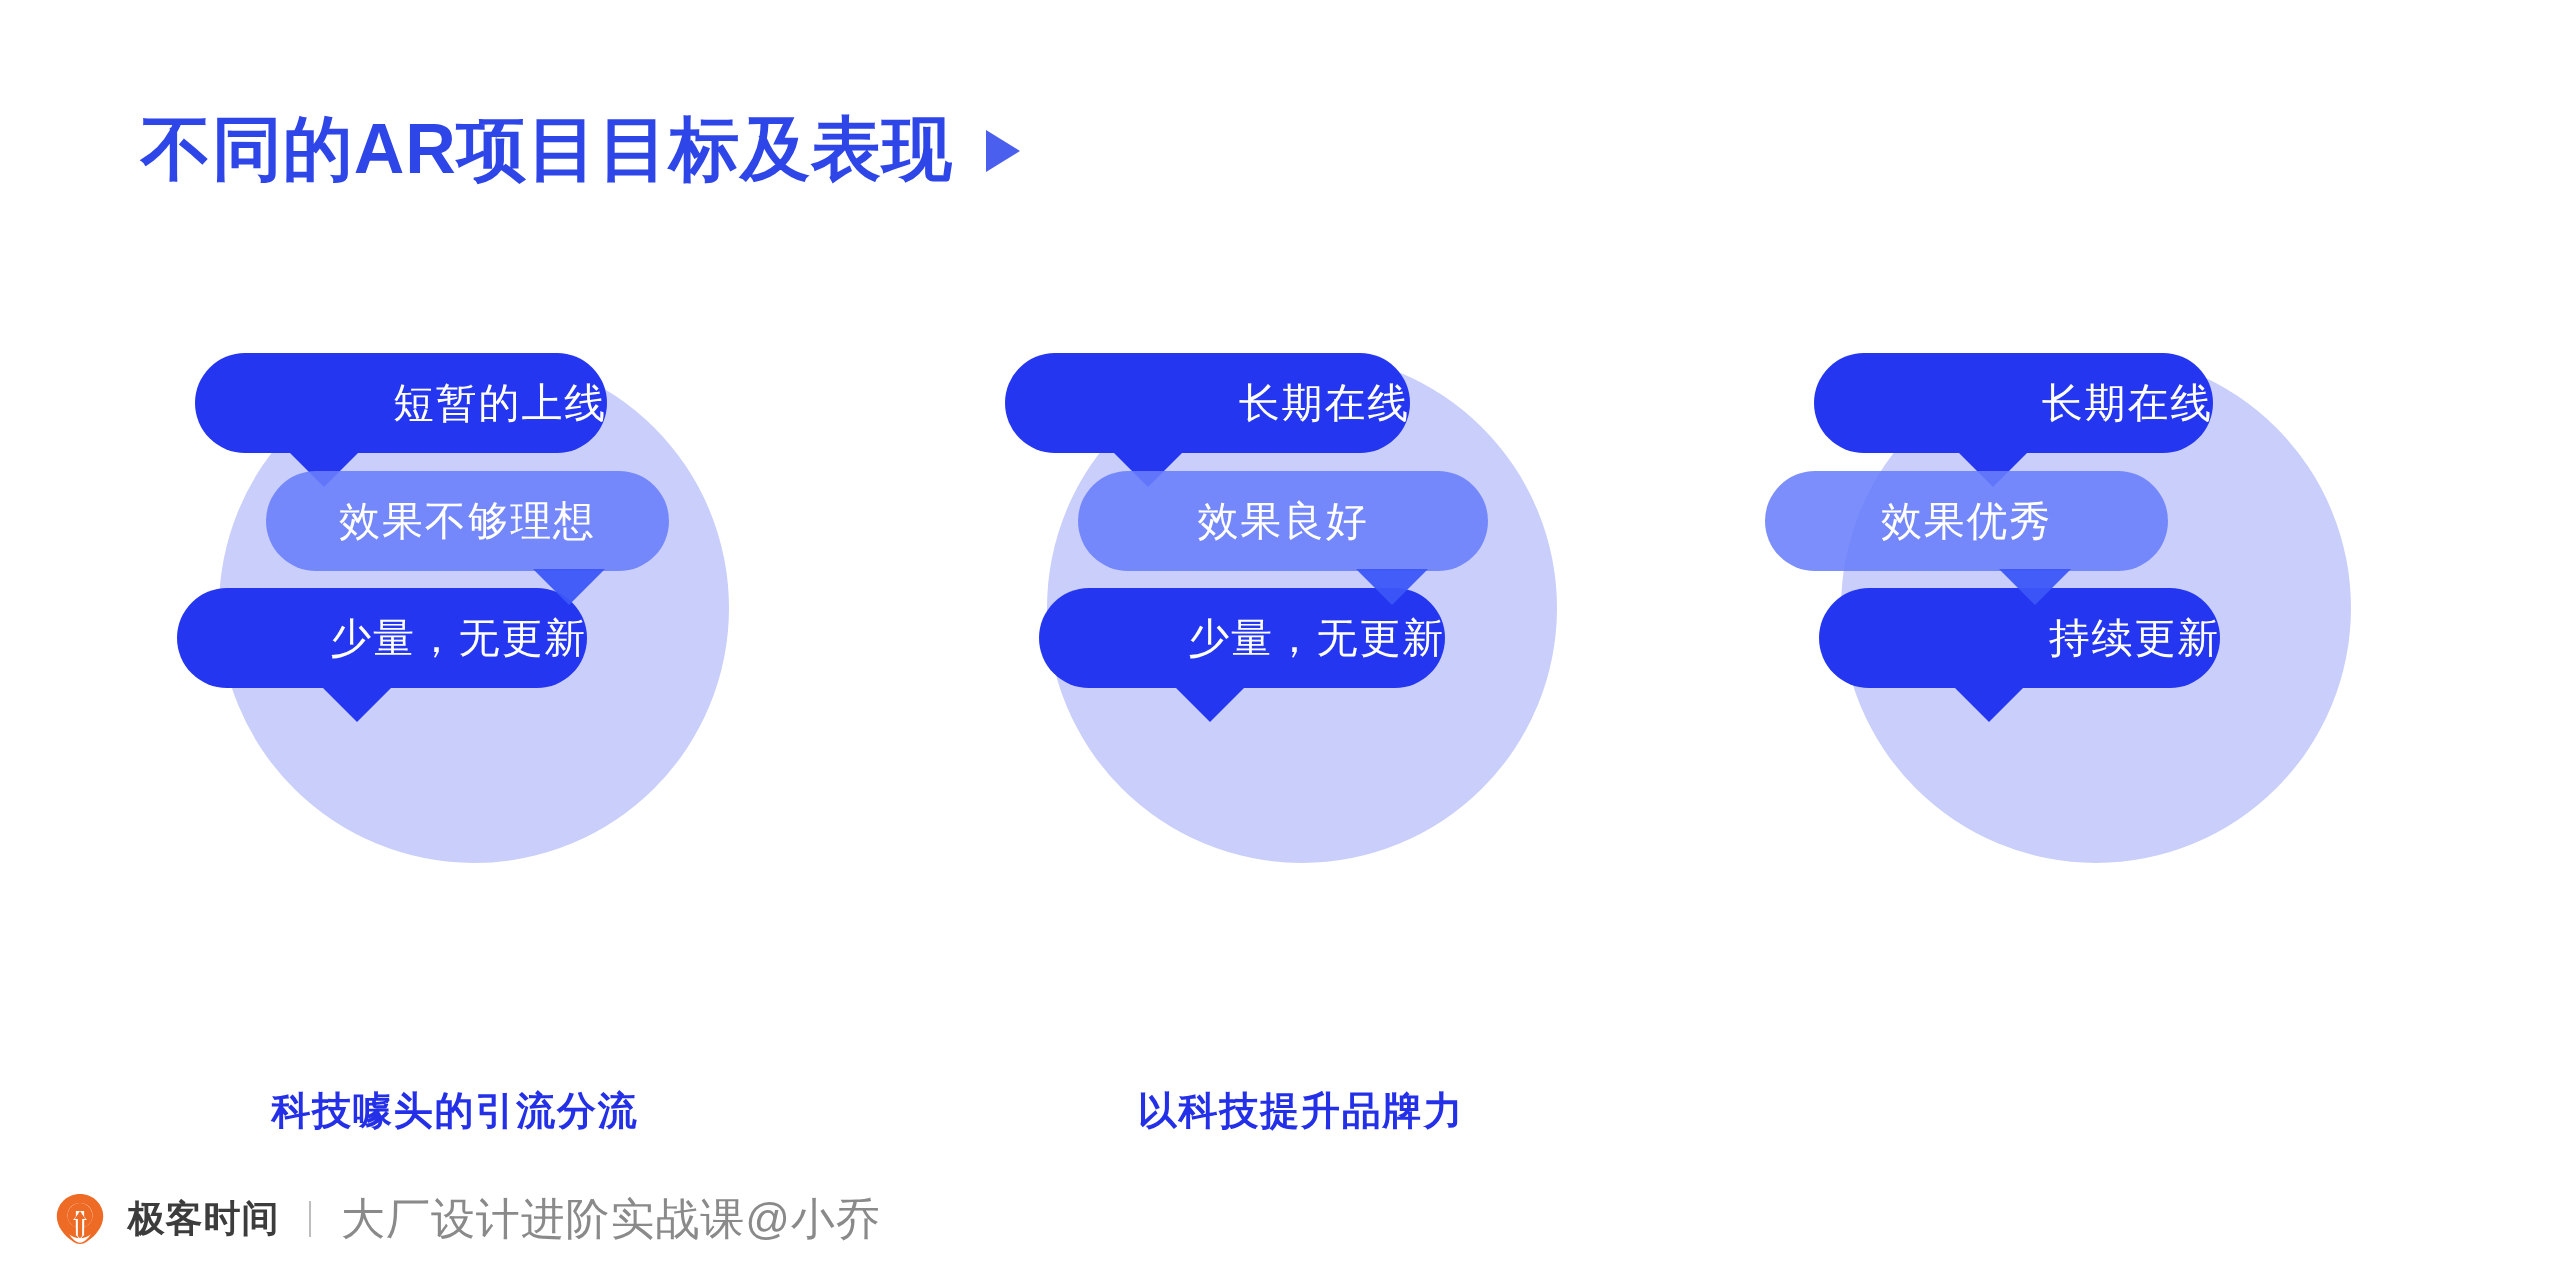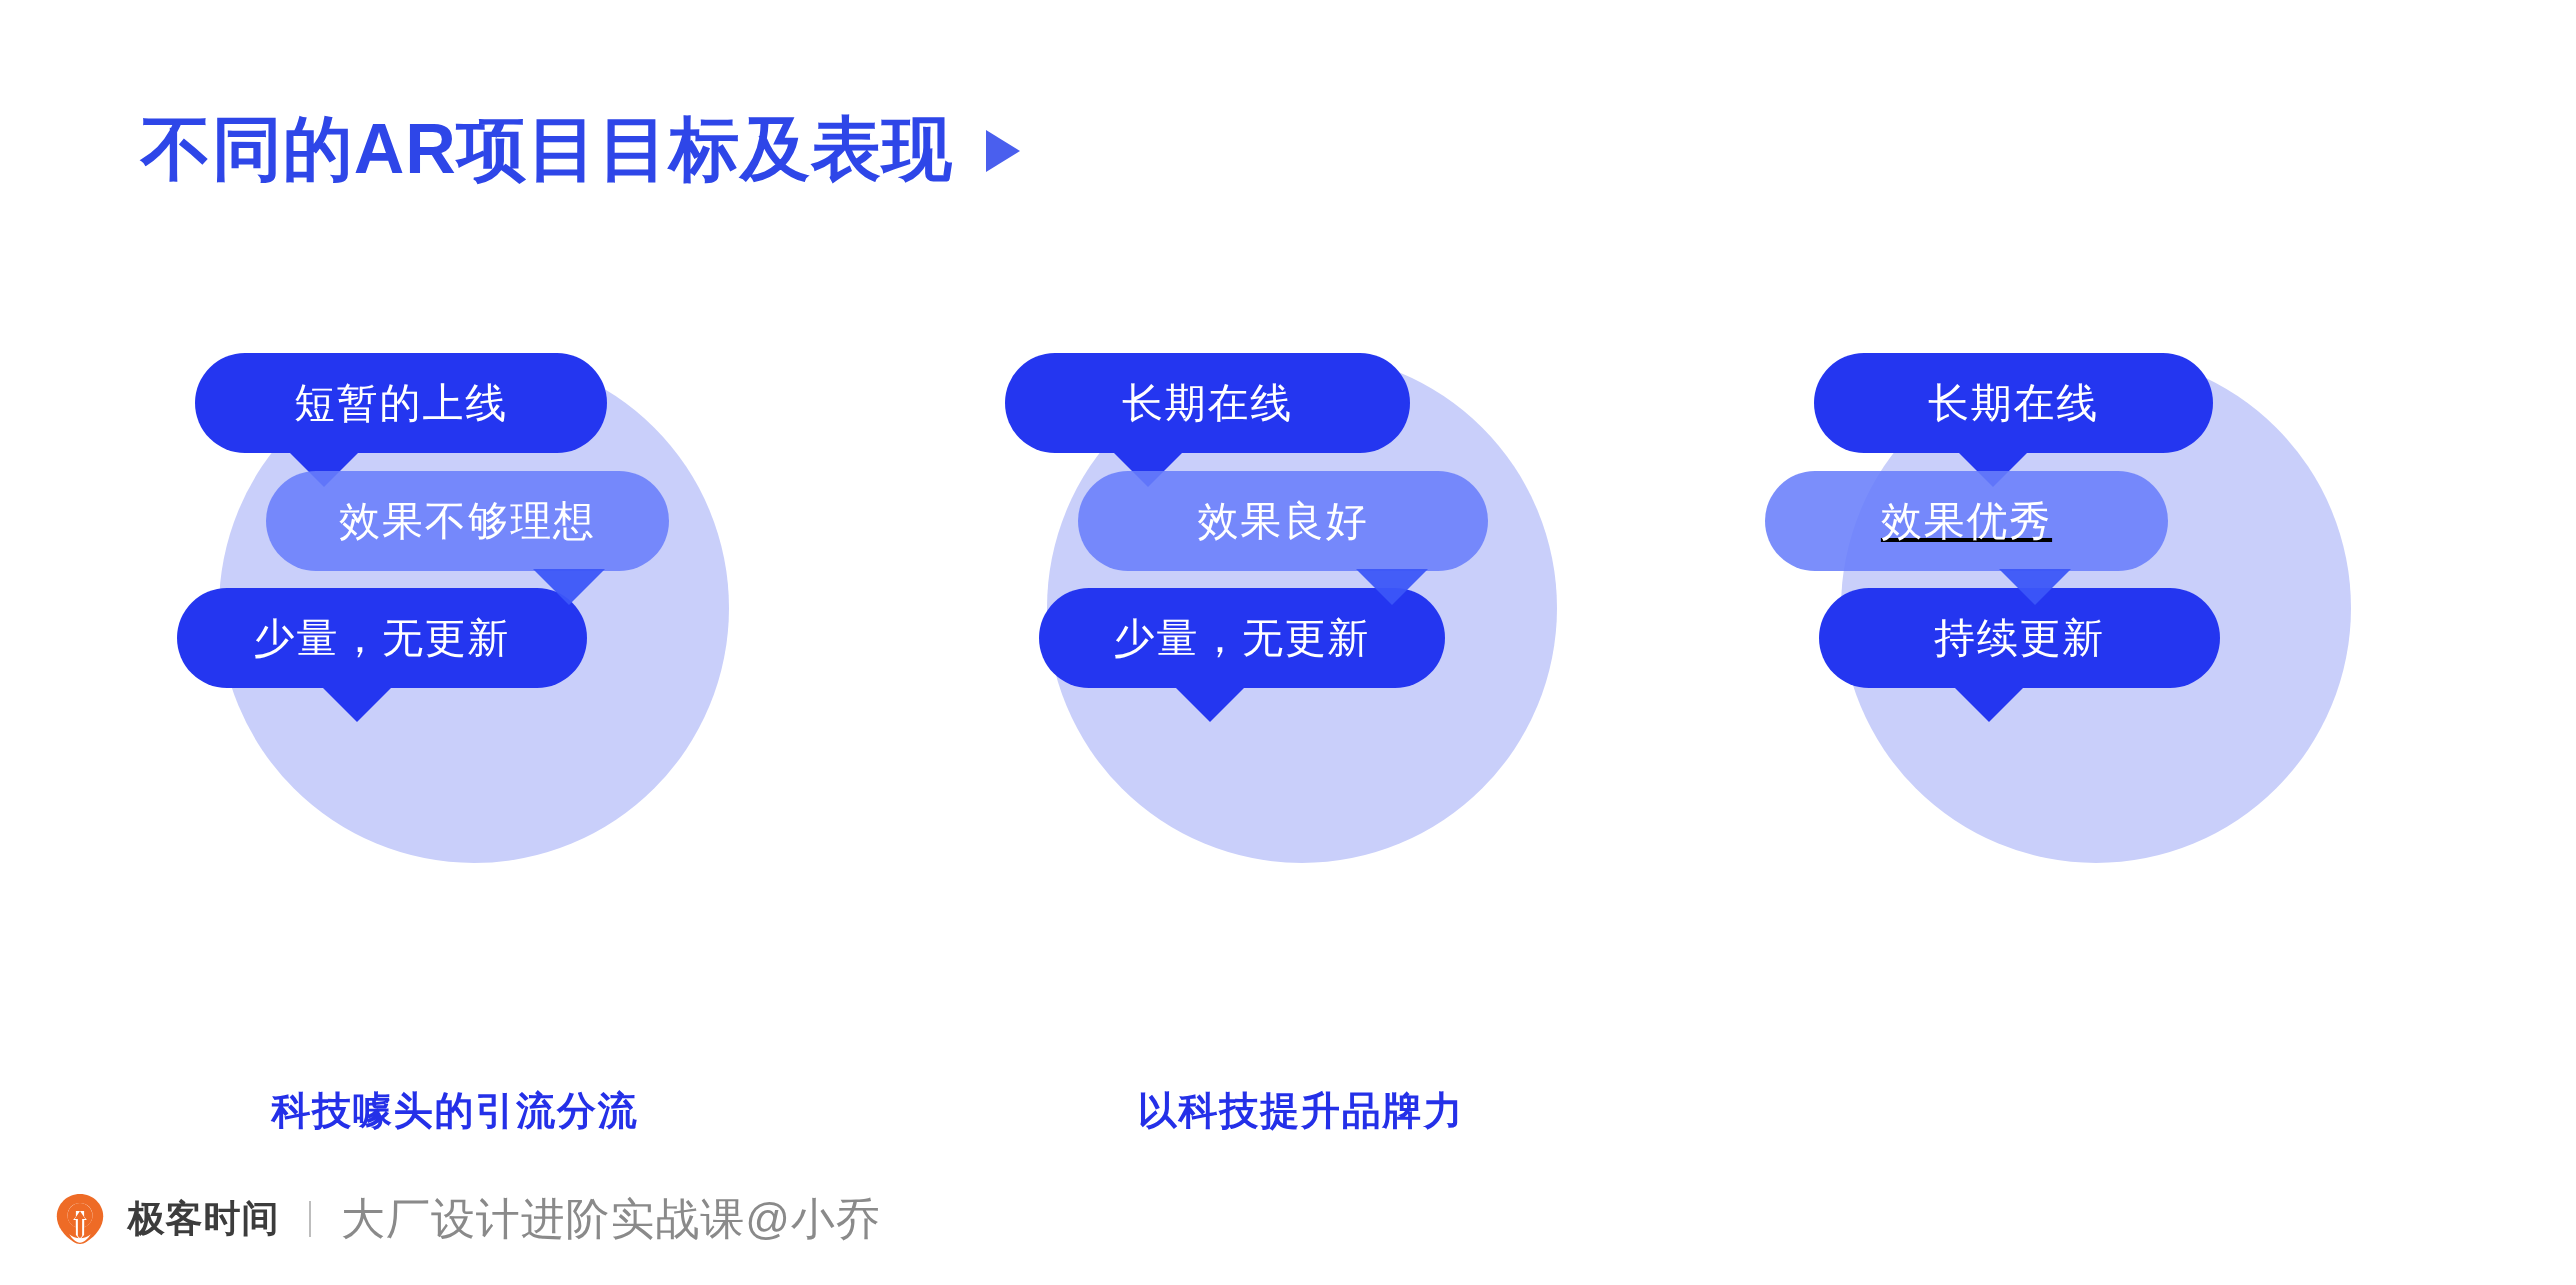--- a/index.html
+++ b/index.html
@@ -83,21 +83,21 @@
   
   .bubble .tail{
     position:absolute;
     bottom:-34px;
     width:0;height:0;
     border-left:36px solid transparent;
     border-right:36px solid transparent;
   }
 
   
-  .bubble.dark{ background:#2436F0; z-index:3; }
+  .bubble.dark{ background:#2436F0; z-index:3;justify-content:flex-end; }
   .bubble.dark .tail{ border-top:36px solid #2436F0; }
 
   
   .bubble.light{ background:rgba(105,126,250,0.88); z-index:4;text-align:right; }
   .bubble.light .tail{ border-top:36px solid rgba(60,86,248,0.95); }
 
   
   .row-top    { top:0px;   }
   .row-mid    { top:118px; }
   .row-bot    { top:235px; }
@@ -114,21 +114,21 @@
   .group-1 .row-top { left:25px;  width:405px; }
   .group-1 .row-top .tail { left:107px; }
   .group-1 .row-mid { left:98px; width:410px; }
   .group-1 .row-mid .tail { left:278px; }
   .group-1 .row-bot { left:59px;  width:406px; }
   .group-1 .row-bot .tail { left:135px; }
 
   
   .group-2 .row-top { left:40px;  width:399px; }
   .group-2 .row-top .tail { left:143px; }
-  .group-2 .row-mid { left:-9px; width:403px;text-decoration:underline; }
+  .group-2 .row-mid { left:-9px; width:403px; }
   .group-2 .row-mid .tail { left:234px; }
   .group-2 .row-bot { left:45px;  width:401px; }
   .group-2 .row-bot .tail { left:134px; }
 
   
   .caption{
     position:absolute;
     top:731px;
     left:0; width:642px;
     text-align:center;

